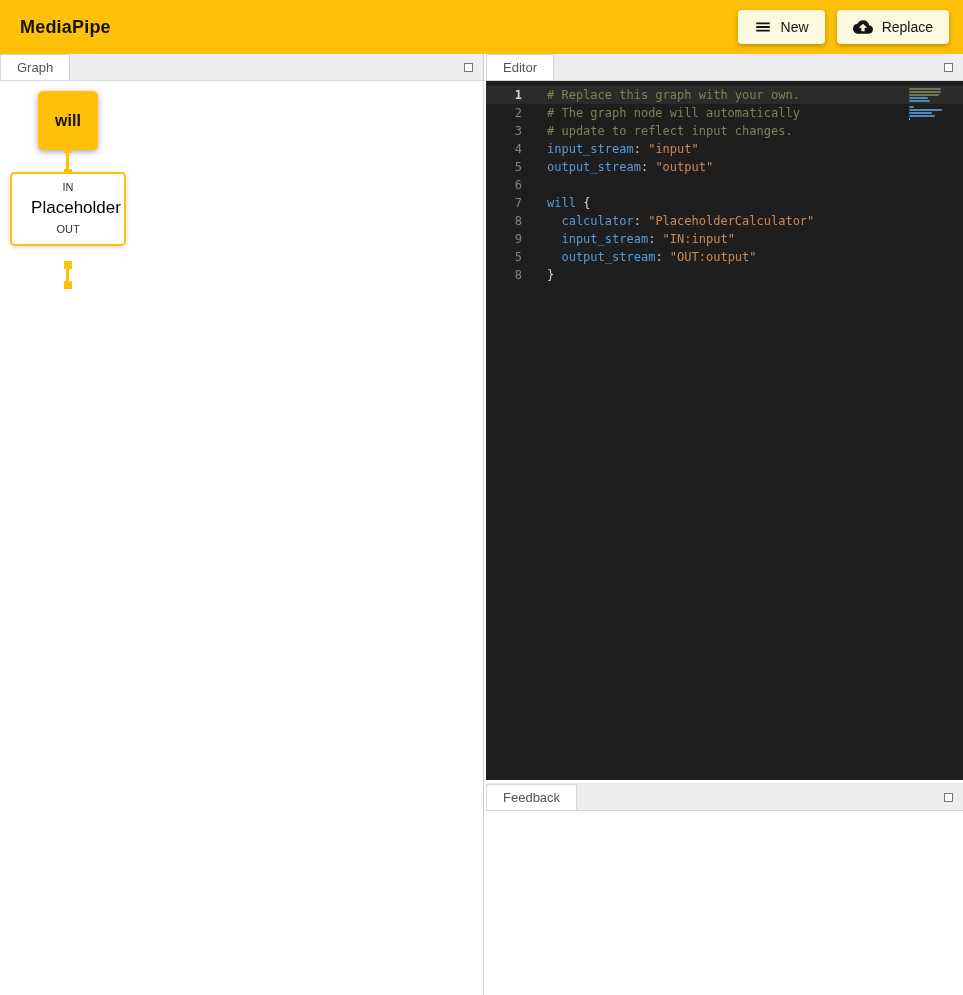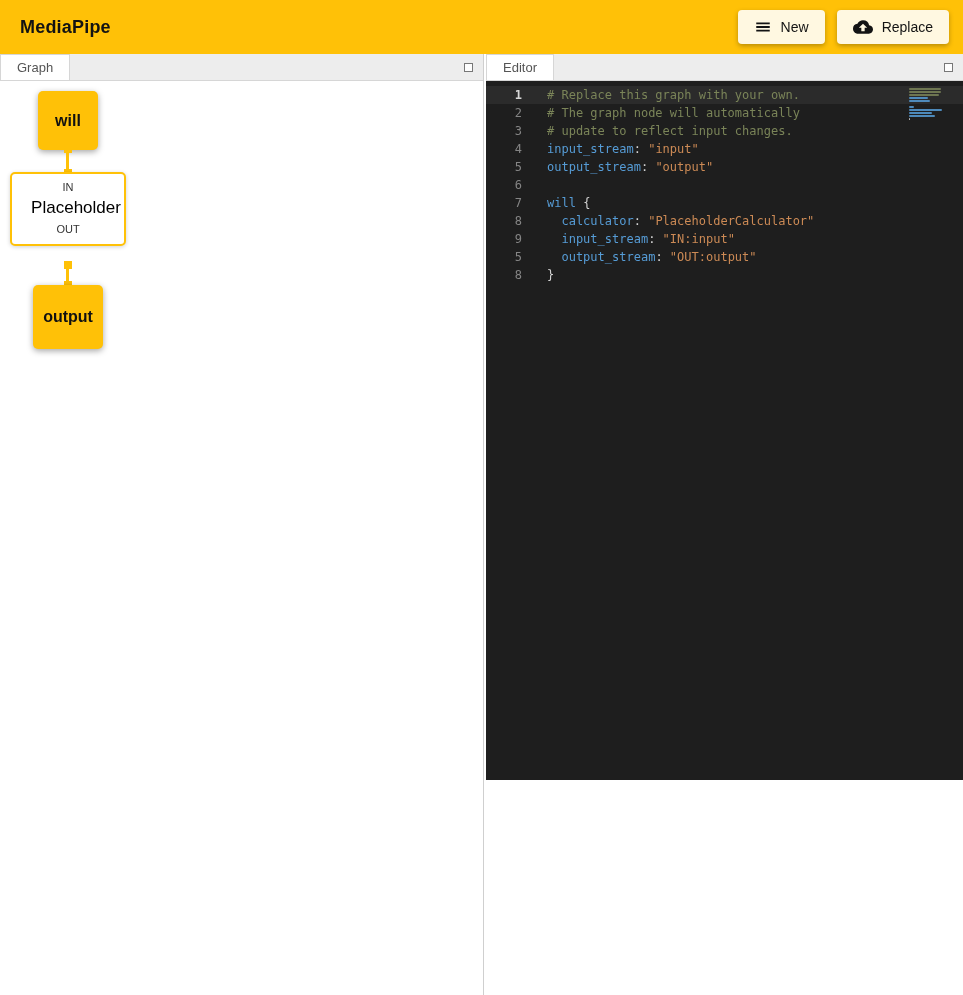--- a/index.html
+++ b/index.html
@@ -121,23 +121,20 @@
       <div class="node node-placeholder">
         <span class="port-label">IN</span>
         <span class="calc-label">Placeholder</span>
         <span class="port-label">OUT</span>
       </div>
 
       <div class="edge-port p-b1"></div>
       <div class="edge-line l-b"></div>
       <div class="edge-port p-b2"></div>
 
-      <div class="node stream-node node-output">
-        <span>output</span>
-      </div>
     </div>
   </section>
 
   <div class="right-col">
 
     <section class="panel editor-panel">
       <div class="tabbar">
         <div class="tab">
           <span>Editor</span>
         </div>
@@ -199,15 +196,24 @@
             <div class="mm-line" style="width: 0px; background: transparent;"></div>
             <div class="mm-line" style="width: 5px; background: var(--tok-key);"></div>
             <div class="mm-line" style="width: 33px; background: var(--tok-key);"></div>
             <div class="mm-line" style="width: 23px; background: var(--tok-key);"></div>
             <div class="mm-line" style="width: 26px; background: var(--tok-key);"></div>
             <div class="mm-line" style="width: 1px; background: var(--tok-plain);"></div>
           </div>
       </div>
     </section>
 
+    <section class="panel feedback-panel">
+      <div class="tabbar">
+        <div class="tab">
+          <span>Feedback</span>
+        </div>
+        <span class="maxicon"></span>
+      </div>
+      <div class="feedback-body"></div>
+    </section>
 
   </div>
 </div>
 
 </body></html>

